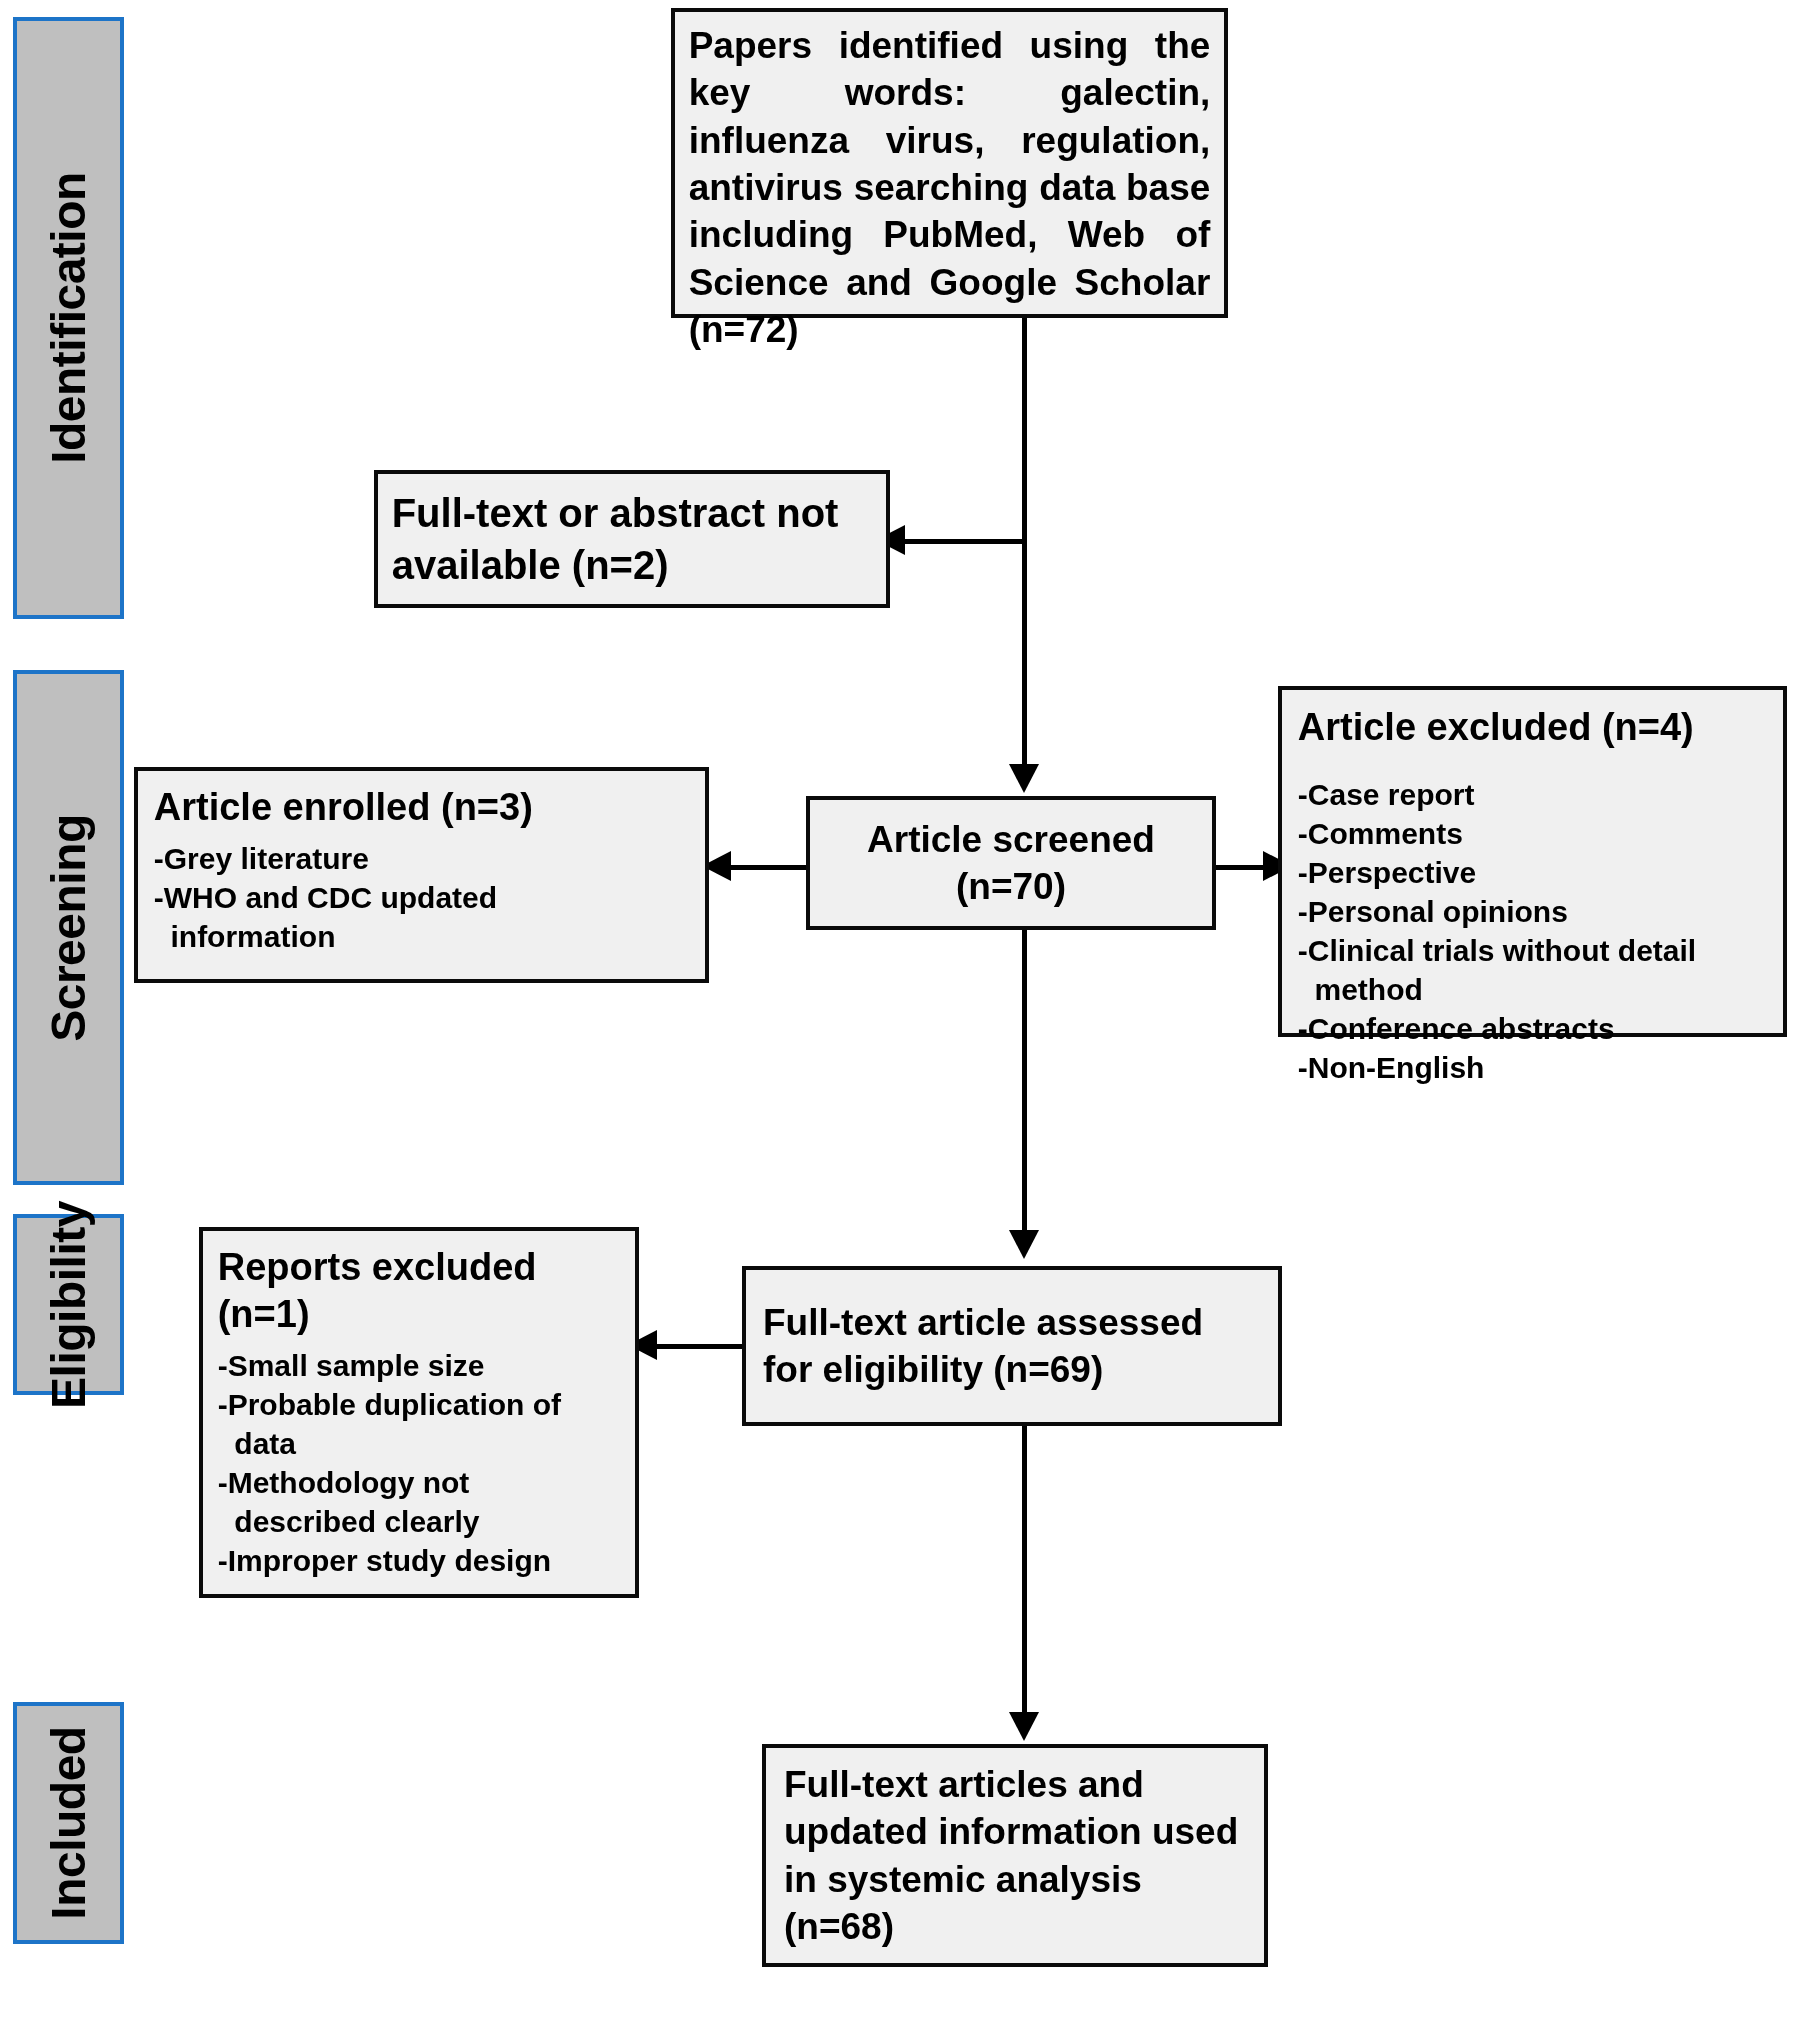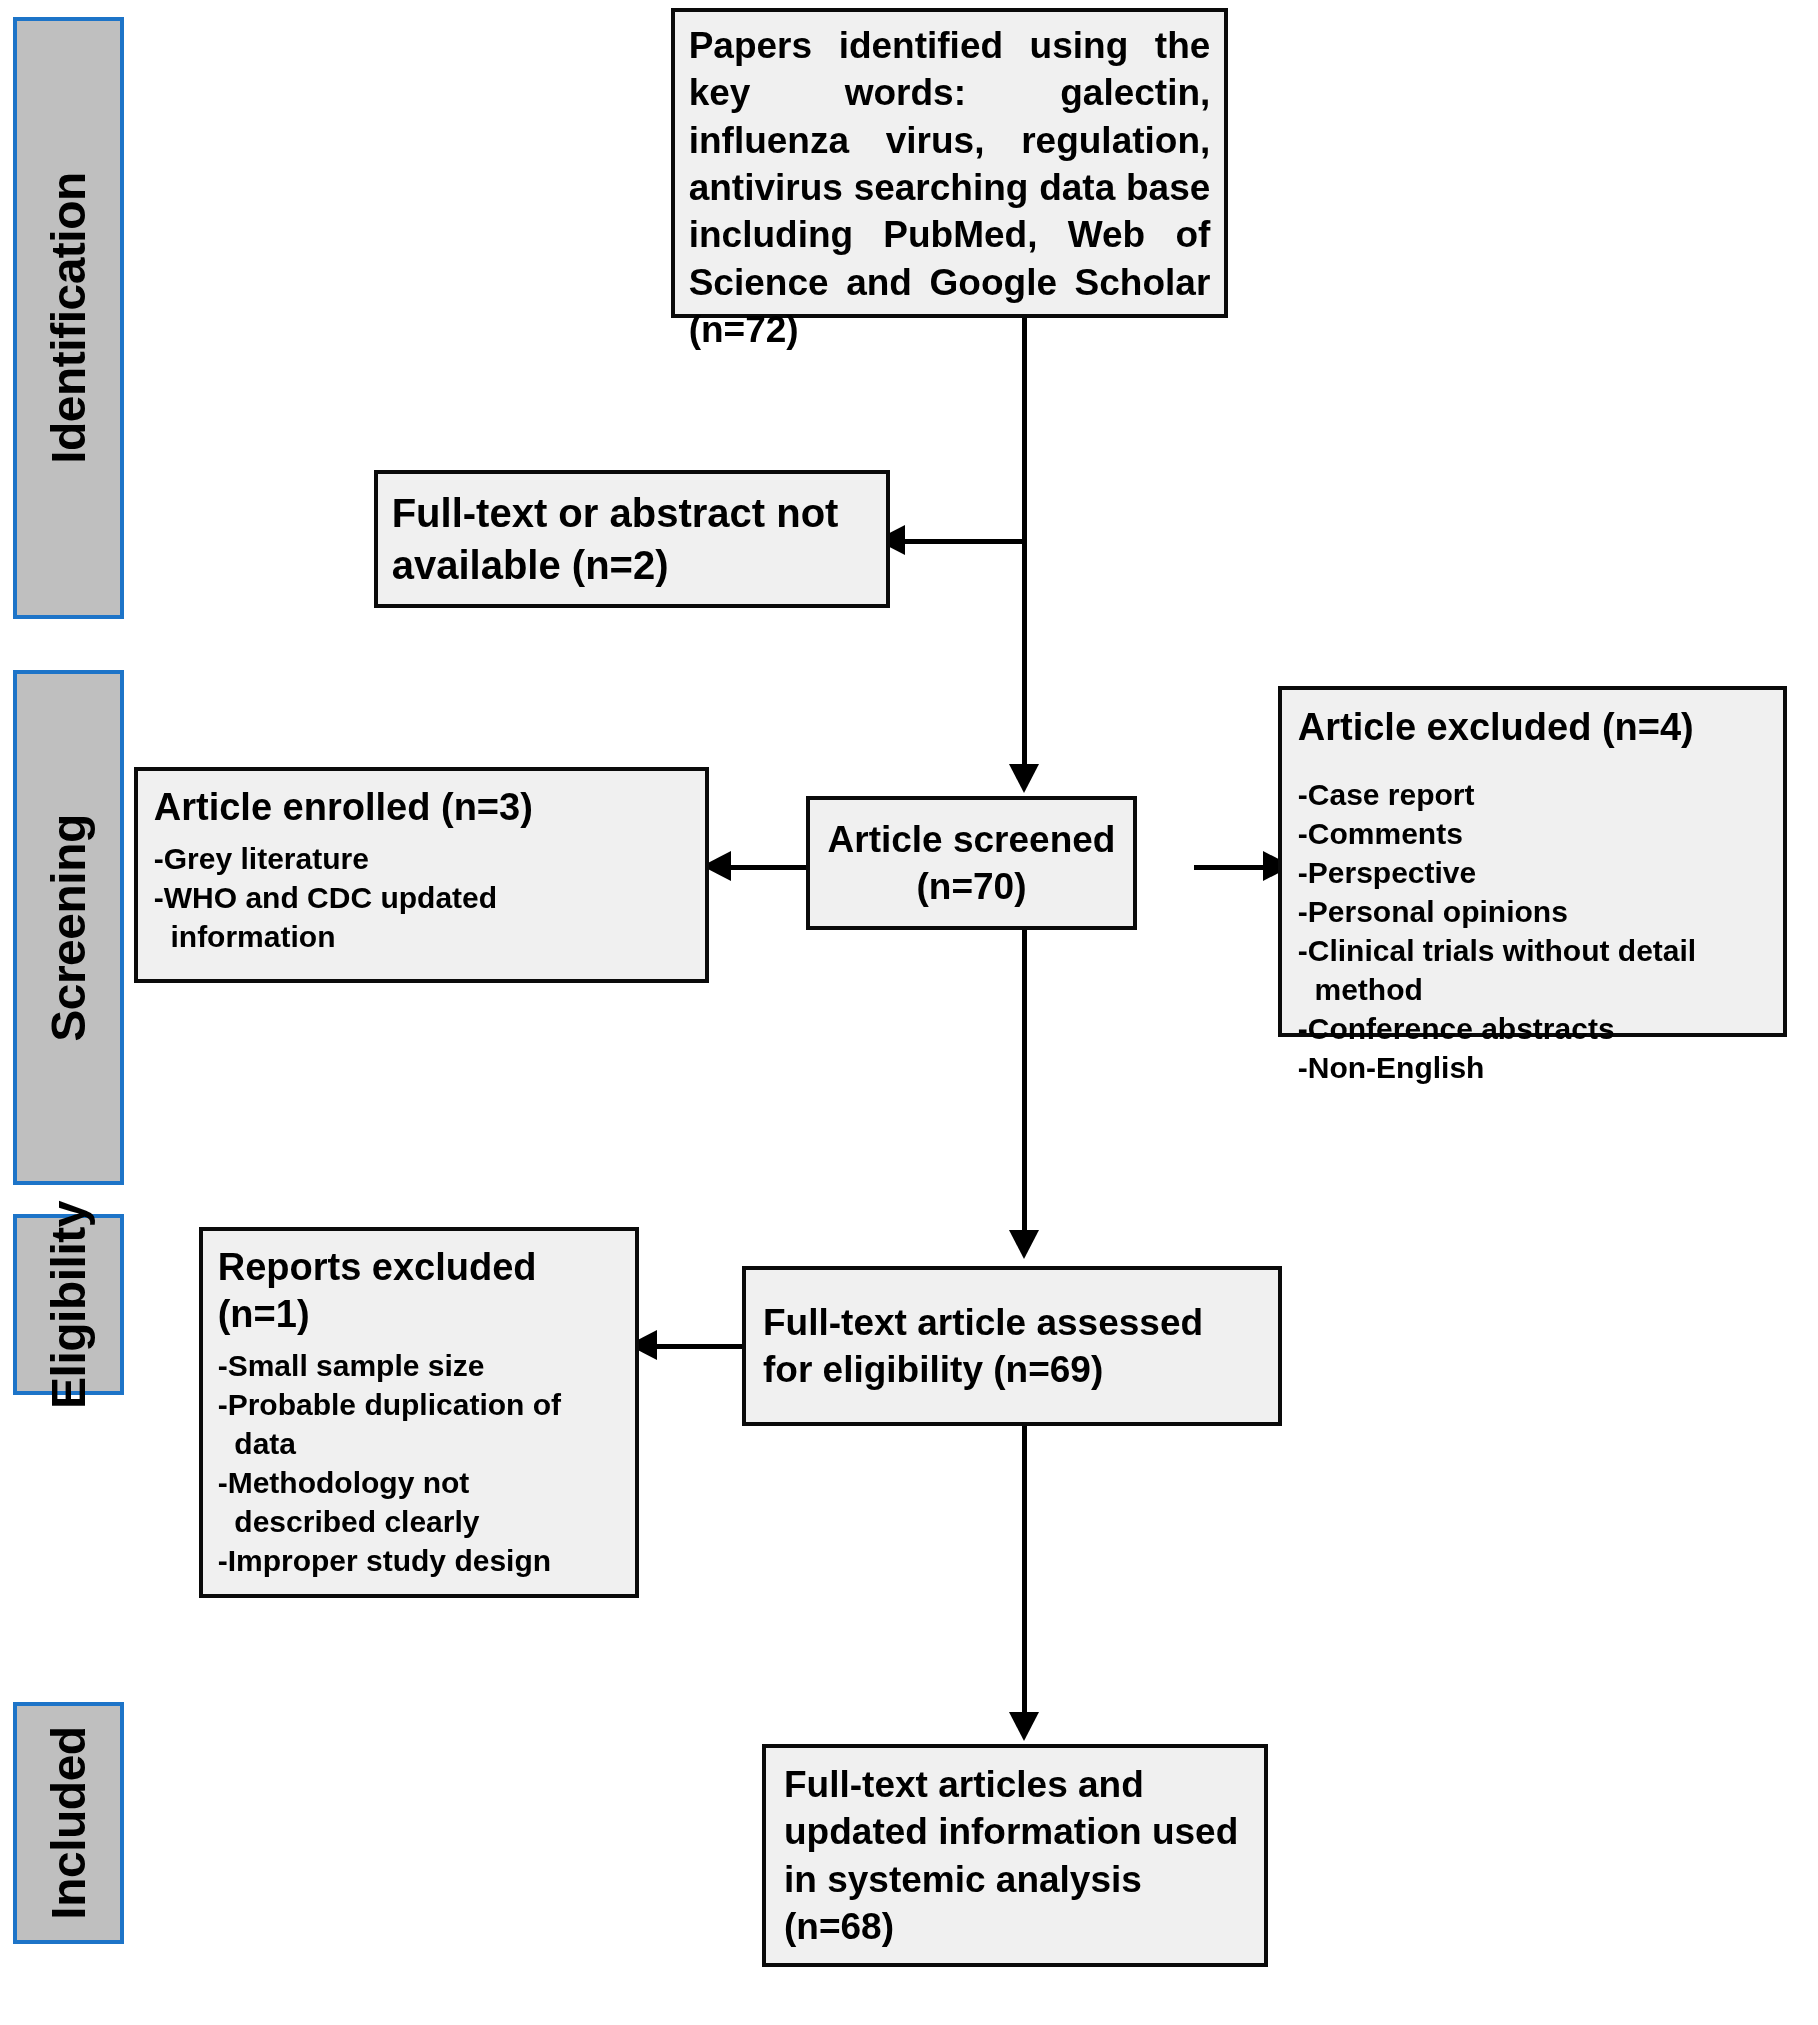--- a/index.html
+++ b/index.html
@@ -152,21 +152,21 @@
     <div class="box-inner" style="padding:12.6px 15.8px;border-radius:9px;">
       <p class="fs-title t-left">Article enrolled (n=3)</p>
       <ul class="list" style="margin-top:7.4px;">
         <li>-Grey literature</li>
         <li>-WHO and CDC updated</li>
         <li>  information</li>
       </ul>
     </div>
   </div>
 
-  <div class="box" style="left:806px; top:796px; width:331px; height:134px;">
+  <div class="box" style="left:806px; top:796px; width:410px; height:134px;">
     <div class="box-inner" style="display:flex;flex-direction:column;align-items:center;justify-content:center;">
       <p class="fs-big t-center">Article screened</p>
       <p class="fs-big t-center">(n=70)</p>
     </div>
   </div>
 
   <div class="box" style="left:1278px; top:686px; width:509px; height:351px;">
     <div class="box-inner" style="padding:13.7px 15.8px;">
       <p class="fs-title t-left">Article excluded (n=4)</p>
       <ul class="list" style="margin-top:23px;">

